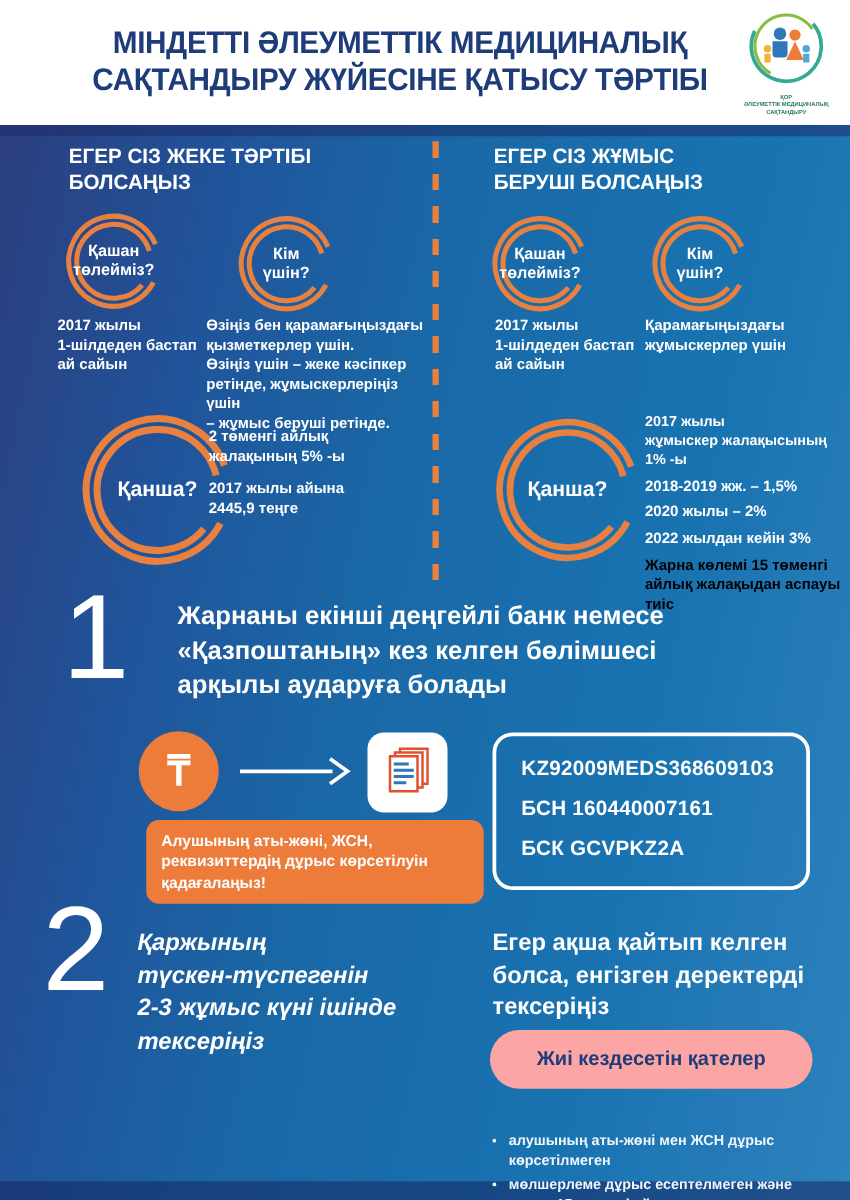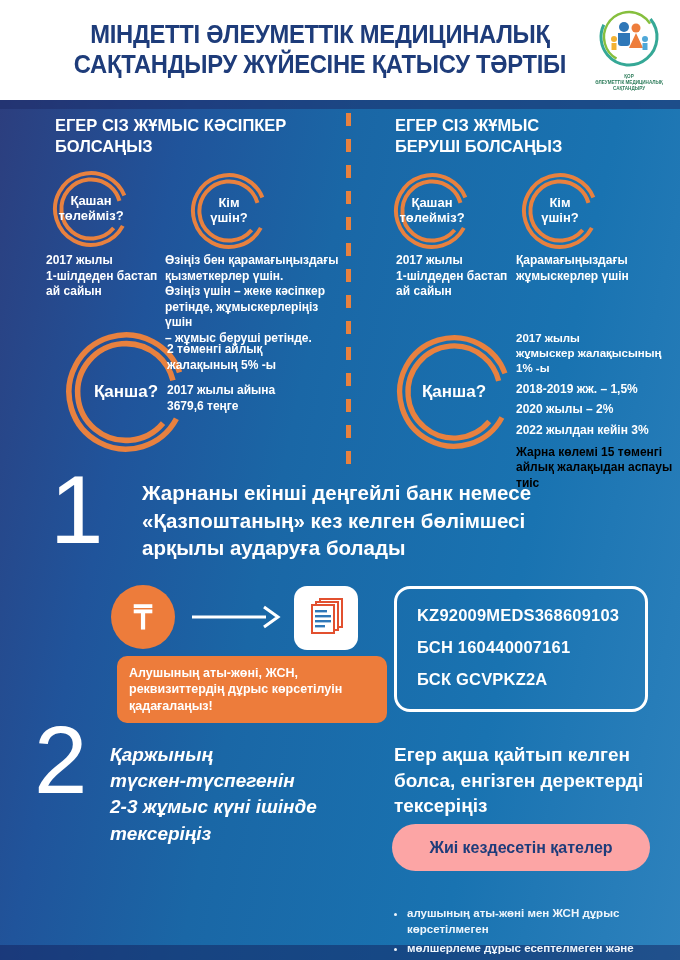--- a/index.html
+++ b/index.html
@@ -85,21 +85,21 @@
       <div id="logo-caption" class="pre">ҚОР
 ӘЛЕУМЕТТІК МЕДИЦИНАЛЫҚ
 САҚТАНДЫРУ</div>
     </div>
   </div>
 
   <div id="bodybg" class="abs"></div>
   <div id="topstrip" class="abs"></div>
   <div id="bottomstrip" class="abs"></div>
 
-  <div class="abs col-heading pre" style="left:55px;top:115px;width:290px;">ЕГЕР СІЗ ЖҰМЫС КӘСІПКЕР
+  <div class="abs col-heading pre" style="left:55px;top:115px;width:290px;">ЕГЕР СІЗ ЖЕКЕ ТӘРТІБІ
 БОЛСАҢЫЗ</div>
   <div class="abs col-heading pre" style="left:395px;top:115px;width:260px;">ЕГЕР СІЗ ЖҰМЫС
 БЕРУШІ БОЛСАҢЫЗ</div>
 
   <div id="divider" class="abs"></div>
 
   <div class="abs" style="left:51px;top:169px;width:80px;height:80px;">
     <svg class="ring" width="80" height="80" viewBox="0 0 100 100">
       <circle cx="50" cy="50" r="45" fill="none" stroke="#E8813F" stroke-width="5" stroke-dasharray="243 40" transform="rotate(28 50 50)"></circle>
       <circle cx="50" cy="50" r="37" fill="none" stroke="#E8813F" stroke-width="5" stroke-dasharray="196 37" transform="rotate(40 50 50)"></circle>
@@ -128,21 +128,21 @@
 ай сайын</div>
   <div class="abs body-text pre" style="left:165px;top:253px;width:180px;">Өзіңіз бен қарамағыңыздағы
 қызметкерлер үшін.
 Өзіңіз үшін – жеке кәсіпкер
 ретінде, жұмыскерлеріңіз үшін
 – жұмыс беруші ретінде.</div>
   <div class="abs stack" style="left:167px;top:342px;width:180px;">
     <div class="body-text pre">2 төменгі айлық
 жалақының 5% -ы</div>
     <div class="body-text pre">2017 жылы айына
-3679,6 теңге</div>
+2445,9 теңге</div>
   </div>
 
   <div class="abs" style="left:392px;top:171px;width:80px;height:80px;">
     <svg class="ring" width="80" height="80" viewBox="0 0 100 100">
       <circle cx="50" cy="50" r="45" fill="none" stroke="#E8813F" stroke-width="5" stroke-dasharray="243 40" transform="rotate(28 50 50)"></circle>
       <circle cx="50" cy="50" r="37" fill="none" stroke="#E8813F" stroke-width="5" stroke-dasharray="196 37" transform="rotate(40 50 50)"></circle>
     </svg>
     <div class="ring-label pre">Қашан
 төлейміз?</div>
   </div>

